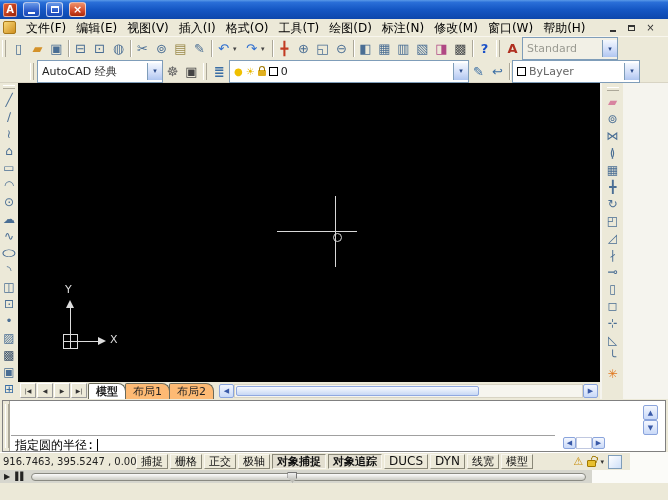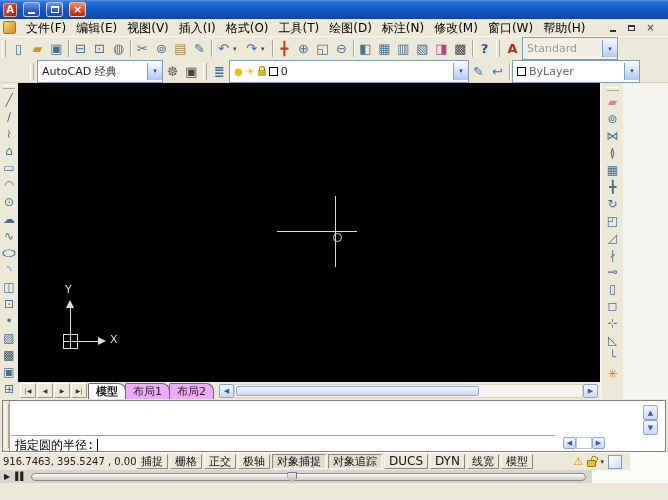--- a/index.html
+++ b/index.html
@@ -86,21 +86,21 @@
   .ucs-label { position:absolute; color:#ddd; font-size:11px; }
   .ucs-xlabel { left:92px; top:250px; } .ucs-ylabel { left:47px; top:200px; }
 
   
   .tabrow { position:absolute; left:18px; top:382px; width:582px; height:17px; background:#ece9d8;
     display:flex; align-items:flex-end; font-size:11px; padding-left:2px; }
   .tnav { width:16px; height:15px; flex:0 0 16px; margin:0 1px 1px 0; background:#ece9d8;
     border:1px solid; border-color:#fff #999 #999 #fff;
     display:flex; align-items:center; justify-content:center; font-size:6px; color:#333; }
   .tab { height:16px; line-height:15px; padding:0 7px; border:1px solid #6a6a5a; border-bottom:none;
-    background:#f0abfc; color:#222; border-radius:2px 8px 0 0; margin-right:-1px; white-space:nowrap; }
+    background:#fdba74; color:#222; border-radius:2px 8px 0 0; margin-right:-1px; white-space:nowrap; }
   .tab.active { background:#fff; font-weight:bold; position:relative; z-index:2; }
   .hscroll { flex:1; height:15px; margin:0 2px 1px 6px; display:flex; align-items:center; }
   .xp-sb { background:linear-gradient(180deg,#f4f7fe,#c9d9f8); border:1px solid #8aa4dc; color:#3a5aa8;
     display:flex; align-items:center; justify-content:center; font-size:7px; border-radius:2px; }
   .hs-track { flex:1; height:14px; background:#f6f5ef; border:1px solid #d8d4c4; position:relative; }
   .hs-thumb { position:absolute; left:1px; top:1px; bottom:1px; width:70%;
     background:linear-gradient(180deg,#f8fafe,#c8d8f4); border:1px solid #90a8e0; border-radius:2px; }
   .hs-btn { width:15px; height:14px; flex:0 0 15px; }
 
   
@@ -124,21 +124,21 @@
   .cmd-hscroll { position:absolute; right:60px; bottom:2px; width:42px; height:12px; display:flex; }
   .cmd-hscroll .xp-sb { width:13px; height:12px; }
   .cmd-hscroll .mini-track { flex:1; background:#fff; border:1px solid #c0c8e0; }
 
   
   .statusbar { position:absolute; left:0; top:452px; width:668px; height:18px; background:#ece9d8;
     border-top:1px solid #fff; display:flex; align-items:center; padding-left:3px; }
   .coords { width:133px; flex:0 0 133px; font-size:10px; color:#222; white-space:nowrap; }
   .sbtn { height:15px; line-height:13px; padding:0 4px; font-size:11px; color:#111; background:#ece9d8;
     border:1px solid; border-color:#f8f6ee #8a8878 #8a8878 #f8f6ee; margin-right:2px; white-space:nowrap; }
-  .sbtn.pressed { border-color:#8a8878 #f8f6ee #f8f6ee #8a8878; background:#e2decf; }
+  .sbtn.pressed { border-color:#8a8878 #f8f6ee #f8f6ee #8a8878; background:#e2decf;font-weight:bold; }
   .sbtn.small { font-size:12px; }
   .sb-right { margin-left:auto; display:flex; align-items:center; gap:4px; margin-right:46px; }
   .annot-glyph { font-size:11px; color:#c89010; }
   .lock-open { width:9px; height:7px; background:#e8c030; border:1px solid #a07800; border-radius:1px; position:relative; margin-top:3px; }
   .lock-open::before { content:""; position:absolute; top:-5px; left:3px; width:5px; height:5px;
     border:1px solid #a07800; border-bottom:none; border-radius:3px 3px 0 0; transform:rotate(20deg); }
   .sb-caret { font-size:7px; color:#333; }
   .clean-btn { width:14px; height:14px; border:1px solid #7f9db9; background:linear-gradient(135deg,#ffffff,#cfe0f8); }
   .sb-white { position:absolute; left:630px; top:452px; width:38px; height:18px; background:#fbfbf8; }
 

